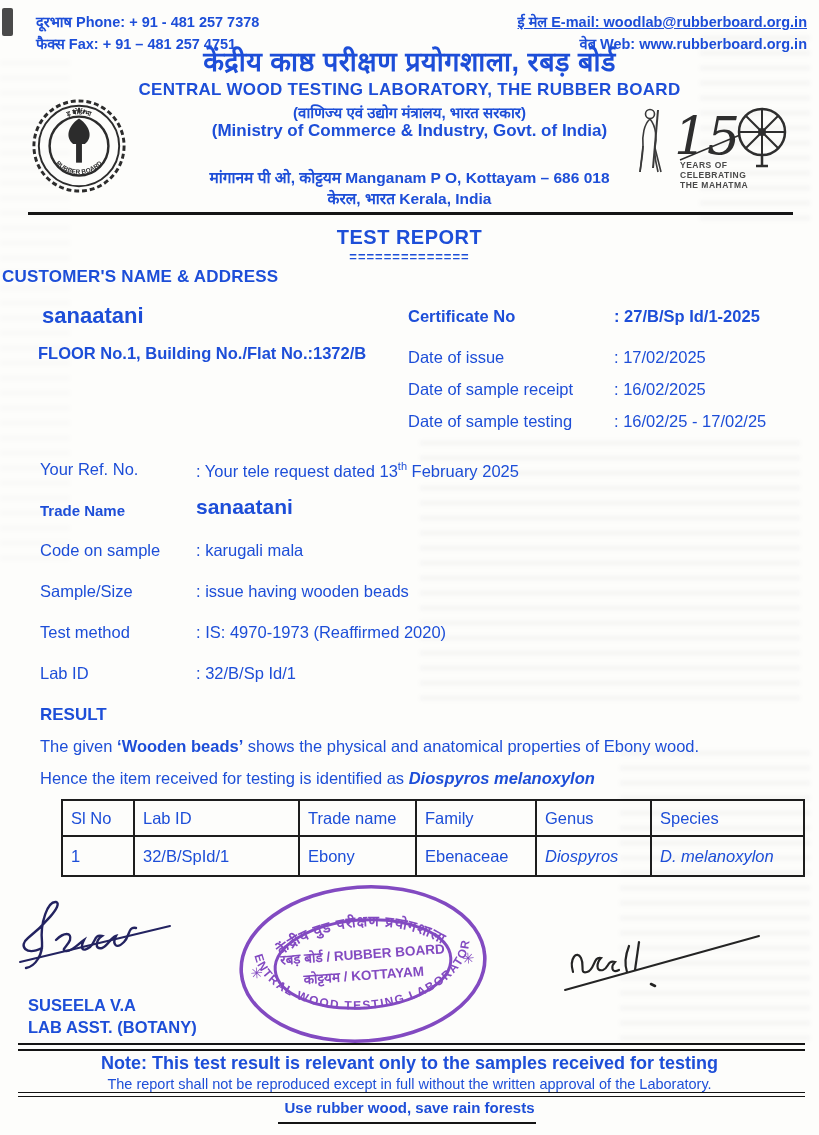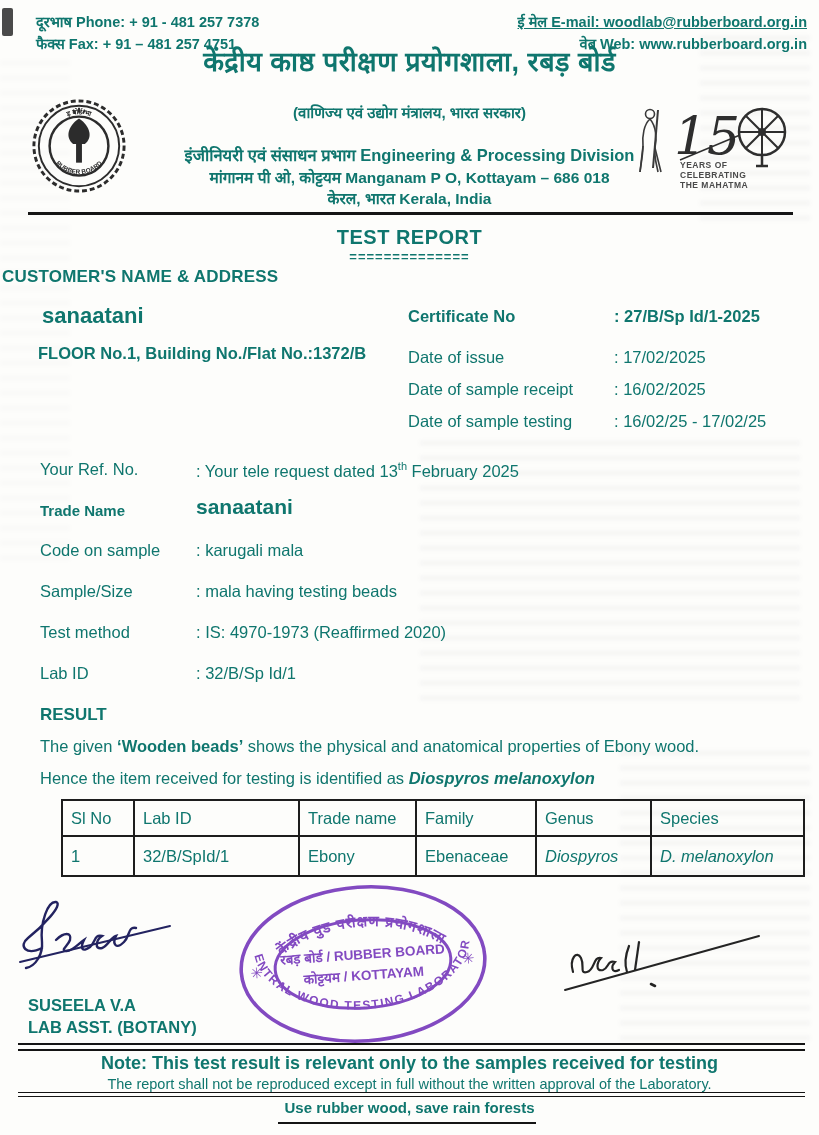--- a/index.html
+++ b/index.html
@@ -1,18 +1,18 @@
 <!DOCTYPE html>
 <html><head>
 <meta charset="utf-8">
 <style>
   html,body{margin:0;padding:0;background:#e8e8e6;}
   .page{
     position:relative;width:819px;height:1135px;margin:0 auto;
-    background:#fdfdfb;overflow:hidden;color:#0f766e;
+    background:#fdfdfb;overflow:hidden;color:#1d4ed8;
     font-family:"Liberation Sans",sans-serif;
   }
   .abs{position:absolute;}
   .center{left:0;right:0;text-align:center;}
   .b{font-weight:bold;}
   
   .contact{font-size:14.5px;font-weight:bold;line-height:1.5;}
   .contact .u{text-decoration:underline;}
   
   .org-hi{top:42px;font-size:27px;font-weight:bold;letter-spacing:0.5px;}
@@ -80,22 +80,23 @@
   <div class="abs contact" style="left:36px;top:12px;">
     <div>दूरभाष Phone: + 91 - 481 257 7378</div>
     <div>फैक्स Fax: + 91 – 481  257 4751</div>
   </div>
   <div class="abs contact" style="right:12px;top:12px;text-align:right;">
     <div class="u">ई मेल E-mail: woodlab@rubberboard.org.in</div>
     <div>वेब Web: www.rubberboard.org.in</div>
   </div>
 
   <div class="abs center org-hi">केंद्रीय काष्ठ परीक्षण प्रयोगशाला, रबड़ बोर्ड</div>
+  <div class="abs center org-en">CENTRAL WOOD TESTING LABORATORY, THE RUBBER BOARD</div>
   <div class="abs center min-hi">(वाणिज्य एवं उद्योग मंत्रालय, भारत सरकार)</div>
-  <div class="abs center division">इंजीनियरी एवं संसाधन प्रभाग Engineering &amp; Processing Division</div>
+  <div class="abs center min-en">(Ministry of Commerce &amp; Industry, Govt. of India)</div>
   <div class="abs center addr">मांगानम पी ओ, कोट्टयम Manganam P O, Kottayam – 686 018</div>
   <div class="abs center loc">केरल, भारत Kerala, India</div>
 
   <svg class="abs" style="left:30px;top:97px;" width="98" height="98" viewBox="0 0 100 100">
     <circle cx="50" cy="50" r="46" fill="none" stroke="#2c2c2c" stroke-width="3" stroke-dasharray="5 3"></circle>
     <circle cx="50" cy="50" r="41" fill="none" stroke="#2c2c2c" stroke-width="2"></circle>
     <circle cx="50" cy="50" r="30" fill="none" stroke="#2c2c2c" stroke-width="2.5"></circle>
     <path d="M38,20 A32,32 0 0 1 62,20" id="blt" fill="none"></path>
     <path d="M22,62 A32,32 0 0 0 78,62" id="blb" fill="none"></path>
     <text font-size="7" font-weight="bold" fill="#2c2c2c"><textPath href="#blt" startOffset="50%" text-anchor="middle">रबड़ बोर्ड भारत</textPath></text>
@@ -163,21 +164,21 @@
     <span class="val"><span>: Your tele request dated 13</span><sup>th</sup><span> February 2025</span></span>
   </div>
   <div class="abs trade-lbl">Trade Name</div>
   <div class="abs trade-val">sanaatani</div>
   <div class="frow" style="top:541px;">
     <span class="lbl">Code on sample</span>
     <span class="val">: karugali mala</span>
   </div>
   <div class="frow" style="top:582px;">
     <span class="lbl">Sample/Size</span>
-    <span class="val">: mala having testing beads</span>
+    <span class="val">: issue having wooden beads</span>
   </div>
   <div class="frow" style="top:623px;">
     <span class="lbl">Test method</span>
     <span class="val">: IS: 4970-1973 (Reaffirmed 2020)</span>
   </div>
   <div class="frow" style="top:664px;">
     <span class="lbl">Lab ID</span>
     <span class="val">: 32/B/Sp Id/1</span>
   </div>
 

